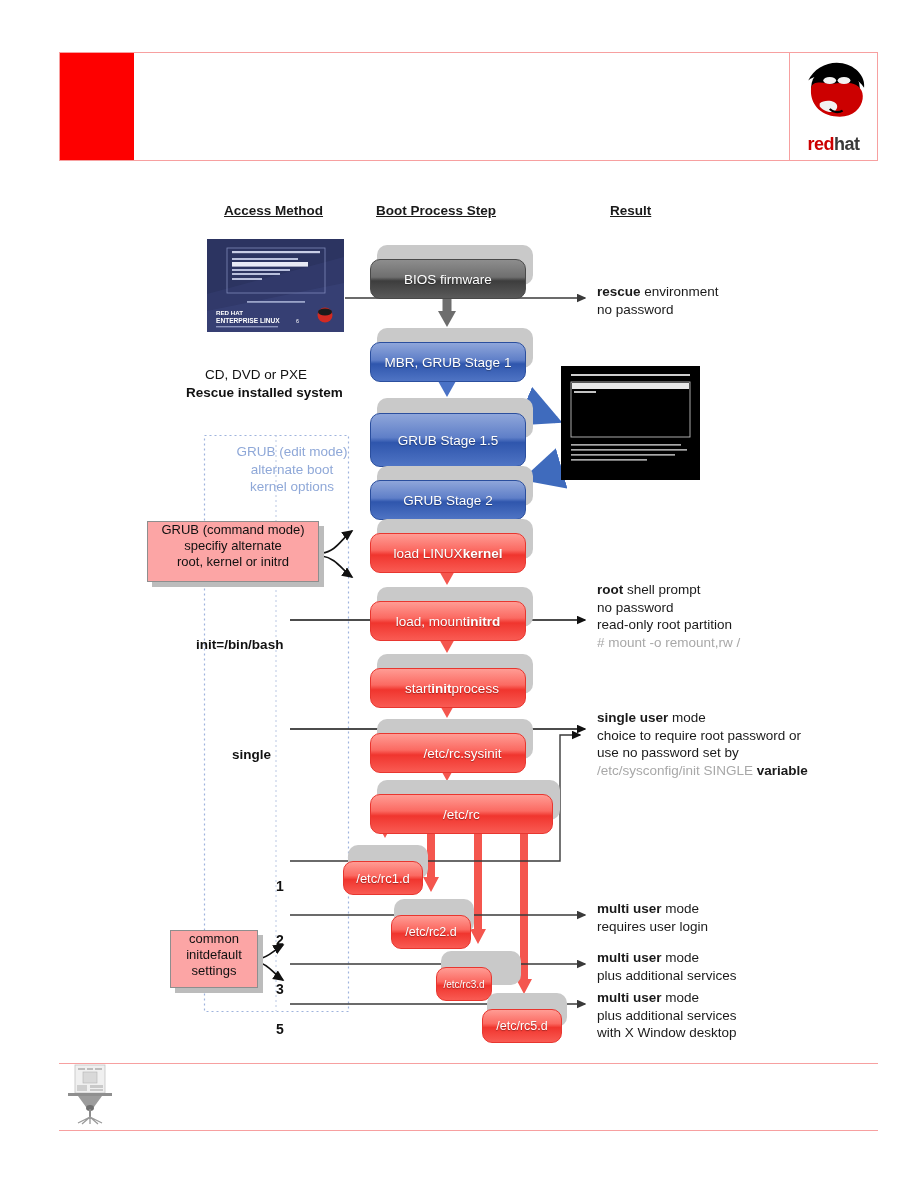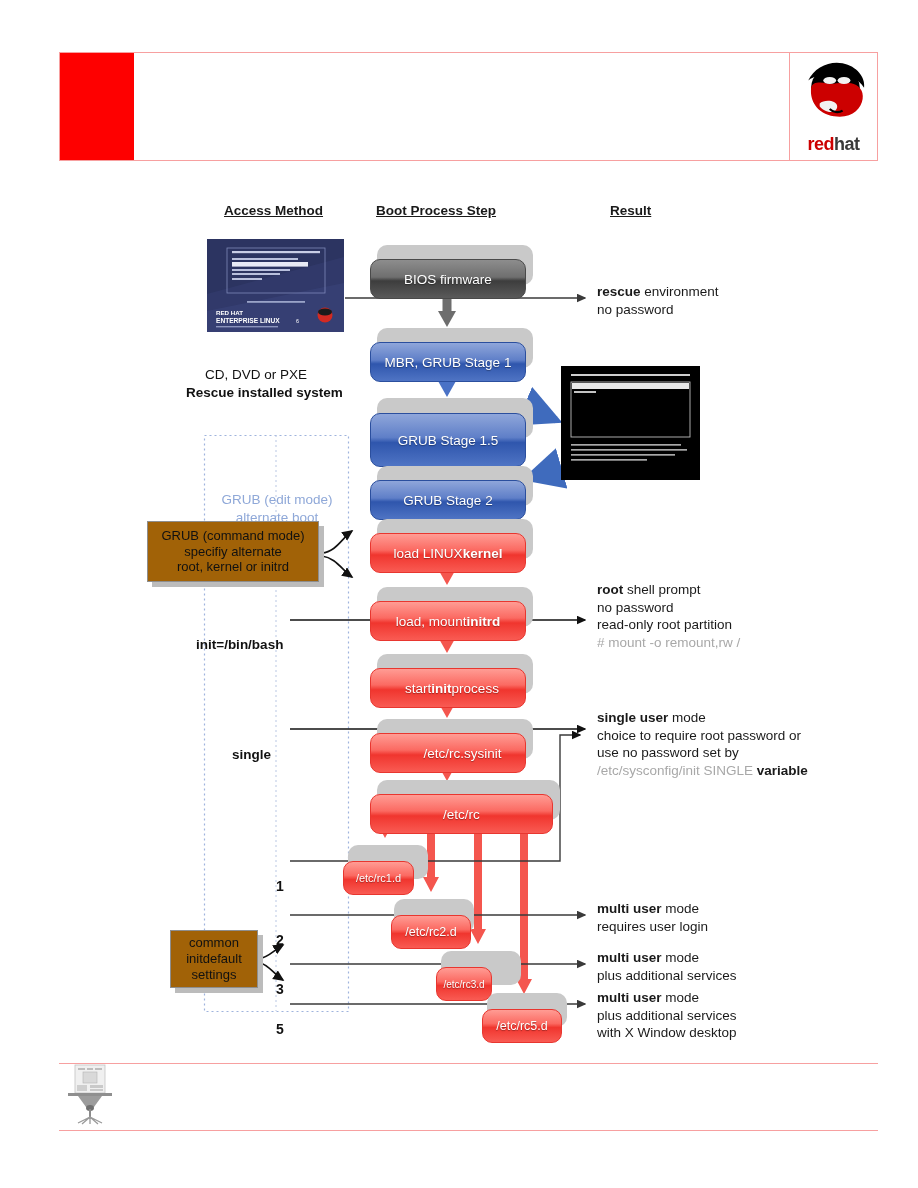--- a/index.html
+++ b/index.html
@@ -43,23 +43,23 @@
   .node b{font-weight:bold;}
   .n-gray{background:linear-gradient(180deg,#8d8d8d 0%,#6f6f6f 45%,#3d3d3d 55%,#5a5a5a 100%);
           border:1px solid #4a4a4a;}
   .n-blue{background:linear-gradient(180deg,#8fa6da 0%,#5f7fc8 45%,#2f56ad 55%,#4f74c4 100%);
           border:1px solid #2b4f9e;}
   .n-red{background:linear-gradient(180deg,#ff9c94 0%,#fb6a62 42%,#f0352e 55%,#f95b53 100%);
          border:1px solid #e8362f;}
   .nshadow{position:absolute;border-radius:10px;background:#c9c9c9;}
 
   
-  .abox{position:absolute;background:#a16207;border:1px solid #8e8e8e;
+  .abox{position:absolute;background:#fca5a5;border:1px solid #8e8e8e;
         box-sizing:border-box;font-size:13px;color:#111;text-align:center;
-        display:flex;flex-direction:column;align-items:center;justify-content:center;
+        display:flex;flex-direction:column;align-items:center;
         line-height:1.22;}
   .aboxshadow{position:absolute;background:#bcbcbc;}
 
   .label{position:absolute;font-size:13.5px;color:#111;white-space:nowrap;margin-top:26px;}
   .label.b{font-weight:bold;}
   .label.num{font-weight:bold;font-size:14px;}
 
   .rtext{position:absolute;font-size:13.5px;color:#1a1a1a;line-height:1.3;
          white-space:nowrap;}
   .rtext b{font-weight:bold;}
@@ -205,21 +205,21 @@
         <rect x="10" y="16" width="119" height="55" fill="none" stroke="#bdbdbd" stroke-width=".9"></rect>
         <rect x="11" y="17" width="117" height="6" fill="#e8e8e8"></rect>
         <rect x="13" y="25" width="22" height="2" fill="#c3c3c3"></rect>
         <rect x="10" y="78" width="110" height="1.7" fill="#a8a8a8"></rect>
         <rect x="10" y="83" width="116" height="1.7" fill="#a8a8a8"></rect>
         <rect x="10" y="88" width="104" height="1.7" fill="#a8a8a8"></rect>
         <rect x="10" y="93" width="76" height="1.7" fill="#a8a8a8"></rect>
       </svg>
     </div>
 
-    <div class="grubnote" style="left:213px;top:443px;width:128px;margin-top:48px;">
+    <div class="grubnote" style="left:228px;top:443px;width:128px;">
       <span>GRUB (edit mode)</span><br>
       <span>alternate boot</span><br>
       <span>kernel options</span>
     </div>
 
     <div class="aboxshadow" style="left:152px;top:526px;width:172px;height:61px;"></div>
     <div class="abox" style="left:147px;top:521px;width:172px;height:61px;">
       <span>GRUB (command mode)</span>
       <span>specifiy alternate</span>
       <span>root, kernel or initrd</span>
@@ -272,21 +272,21 @@
         <span> process</span>
       </div>
 
     <div class="nshadow" style="left:377px;top:719px;width:156px;height:40px;"></div>
     <div class="node n-red" style="left:370px;top:712px;width:156px;height:40px;padding-left:29px;">/etc/rc.sysinit</div>
 
     <div class="nshadow" style="left:377px;top:780px;width:183px;height:40px;"></div>
     <div class="node n-red" style="left:370px;top:773px;width:183px;height:40px;">/etc/rc</div>
 
     <div class="nshadow" style="left:348px;top:845px;width:80px;height:34px;"></div>
-    <div class="node n-red" style="left:343px;top:840px;width:71px;height:34px;font-size:11px;">/etc/rc1.d</div>
+    <div class="node n-red" style="left:343px;top:840px;width:80px;height:34px;font-size:13px;">/etc/rc1.d</div>
 
     <div class="nshadow" style="left:394px;top:899px;width:80px;height:34px;"></div>
     <div class="node n-red" style="left:391px;top:894px;width:80px;height:34px;font-size:12.5px;">/etc/rc2.d</div>
 
     <div class="nshadow" style="left:441px;top:951px;width:80px;height:34px;"></div>
     <div class="node n-red" style="left:436px;top:946px;width:56px;height:34px;font-size:10px;">/etc/rc3.d</div>
 
     <div class="nshadow" style="left:487px;top:993px;width:80px;height:34px;"></div>
     <div class="node n-red" style="left:482px;top:988px;width:80px;height:34px;font-size:12.5px;">/etc/rc5.d</div>
 

